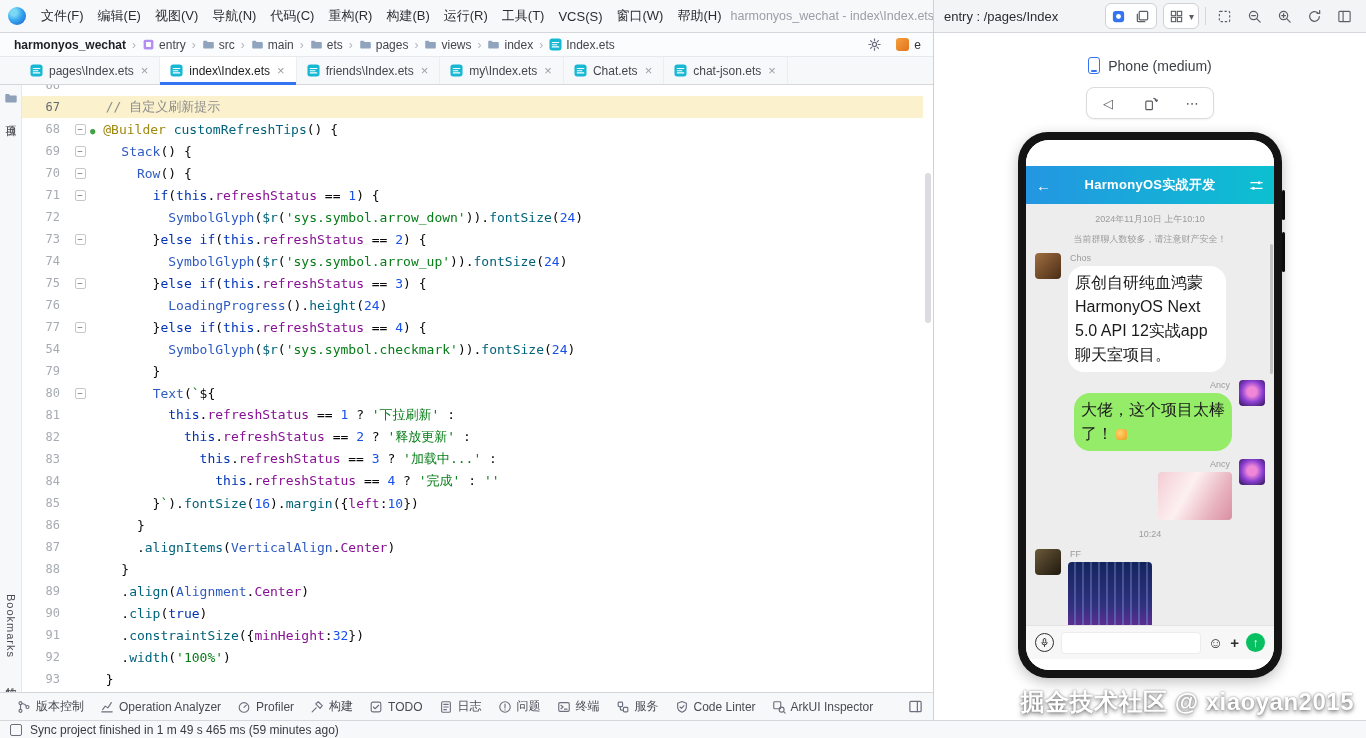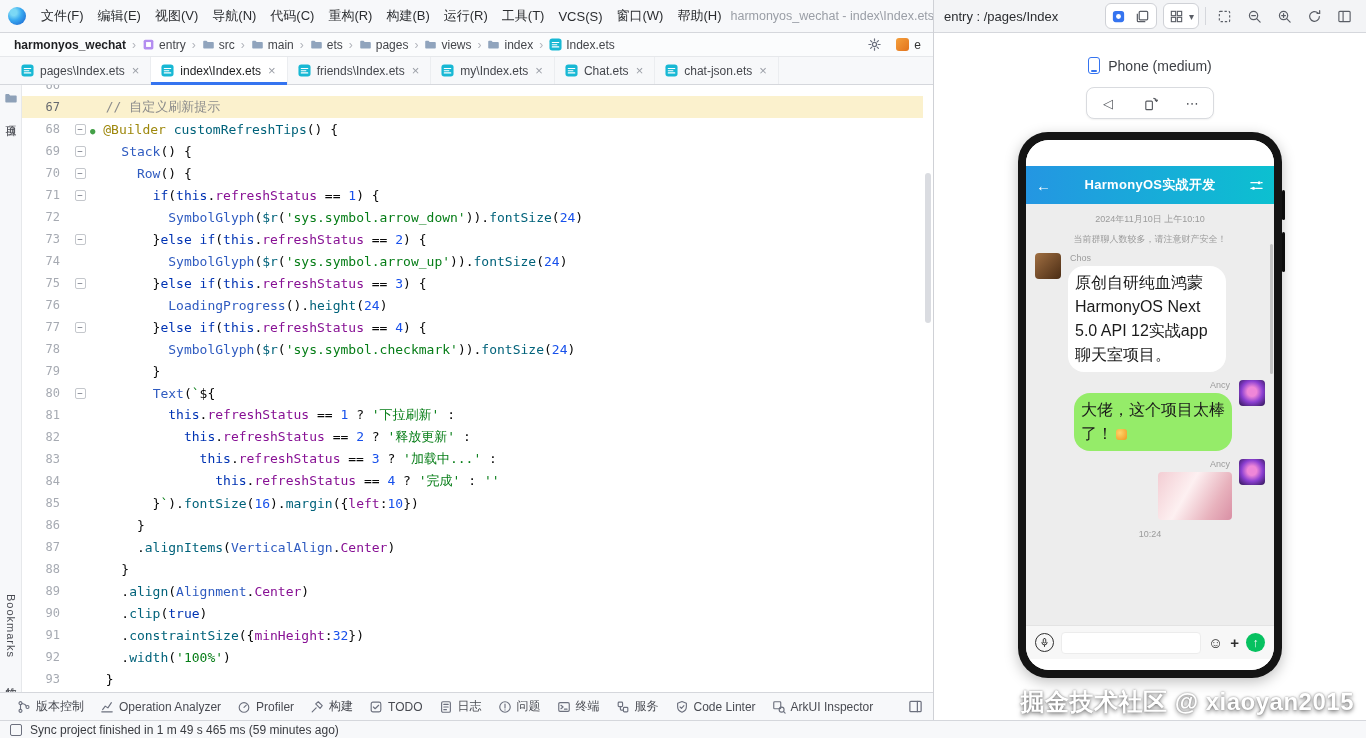--- a/index.html
+++ b/index.html
@@ -19,21 +19,21 @@
   .bc-item{display:inline-flex;align-items:center;gap:4px;color:#44464b;padding:1px 2px}
   .bc-bold{font-weight:bold;color:#1f2023}
   .bc-sep{color:#b2b5bc;padding:0 1px}
   .bc-ic{display:inline-flex}.bc-ic svg{width:13px;height:13px}
   .bc-right{margin-left:auto;display:flex;align-items:center;gap:14px}
   .ic{display:inline-flex;align-items:center;justify-content:center;color:#6c707e}
   .ic svg{width:15px;height:15px;display:block}
   .run-chip{display:inline-flex;align-items:center;gap:5px;font-size:12px;color:#333;overflow:hidden;max-width:26px}
   .run-ic{width:13px;height:13px;border-radius:3px;background:linear-gradient(135deg,#f5a03c,#e2731d);flex:none}
   
-  .tabbar{height:28px;display:flex;align-items:stretch;padding-left:11px;background:#f7f8fa;border-bottom:1px solid #d5d7dc;flex:none}
+  .tabbar{height:28px;display:flex;align-items:stretch;padding-left:20px;background:#f7f8fa;border-bottom:1px solid #d5d7dc;flex:none}
   .tab{display:flex;align-items:center;gap:6px;padding:0 10px;font-size:12px;color:#45474d;border-right:1px solid #ebedf0;position:relative;white-space:nowrap}
   .tab-ic svg{width:13px;height:13px;display:block}
   .tab-close{color:#9a9ea6;font-size:13px;line-height:1;padding:0 1px}
   .tab.active{background:#fff;color:#1c1d1f}
   .tab.active::after{content:"";position:absolute;left:0;right:0;bottom:-1px;height:3px;background:#3574f0}
   
   .editor{flex:1;display:flex;min-height:0;background:#fff}
   .stripe{width:22px;background:#f7f8fa;border-right:1px solid #e6e8eb;display:flex;flex-direction:column;align-items:center;padding:6px 0 10px;gap:10px;flex:none}
   .stripe-ic svg{width:14px;height:14px}
   #stripe-top,#stripe-bottom{display:flex;flex-direction:column;align-items:center;gap:16px}
@@ -385,21 +385,21 @@
               <span class="ct"><span class="tk-p">          </span><span class="tk-cls">LoadingProgress</span><span class="tk-p">().</span><span class="tk-fn">height</span><span class="tk-p">(</span><span class="tk-num">24</span><span class="tk-p">)</span></span>
             </div>
             <div class="cl">
               <span class="ln">77</span>
               <span class="fold">
                 <i>−</i>
               </span>
               <span class="ct"><span class="tk-p">        }</span><span class="tk-kw">else if</span><span class="tk-p">(</span><span class="tk-kw">this</span><span class="tk-p">.</span><span class="tk-fld">refreshStatus</span><span class="tk-p"> == </span><span class="tk-num">4</span><span class="tk-p">) {</span></span>
             </div>
             <div class="cl">
-              <span class="ln">78</span>
+              <span class="ln">54</span>
               <span class="fold"></span>
               <span class="ct"><span class="tk-p">          </span><span class="tk-cls">SymbolGlyph</span><span class="tk-p">(</span><span class="tk-fn">$r</span><span class="tk-p">(</span><span class="tk-str">'sys.symbol.checkmark'</span><span class="tk-p">)).</span><span class="tk-fn">fontSize</span><span class="tk-p">(</span><span class="tk-num">24</span><span class="tk-p">)</span></span>
             </div>
             <div class="cl">
               <span class="ln">79</span>
               <span class="fold"></span>
               <span class="ct"><span class="tk-p">        }</span></span>
             </div>
             <div class="cl">
               <span class="ln">80</span>
@@ -702,20 +702,27 @@
                 </div>
               </div>
               <div class="msg right">
                 <span class="avatar av-flower"></span>
                 <div class="m-col">
                   <div class="m-name">Ancy</div>
                   <div class="img-girl"></div>
                 </div>
               </div>
               <div class="c-time">10:24</div>
+              <div class="msg left">
+                <span class="avatar av-dark"></span>
+                <div class="m-col">
+                  <div class="m-name">FF</div>
+                  <div class="img-city"></div>
+                </div>
+              </div>
             </div>
           <div class="chat-input">
             <span class="mic ic">
               <svg viewBox="0 0 16 16" fill="none" stroke="#2e2e2e" stroke-width="1.4" stroke-linecap="round">
                   <rect x="6.2" y="2.2" width="3.6" height="6.4" rx="1.8"></rect>
                   <path d="M4.2 7.8a3.8 3.8 0 0 0 7.6 0M8 11.6v2.2"></path>
                 </svg>
             </span>
             <span class="field"></span>
             <span class="emoji">☺</span>

